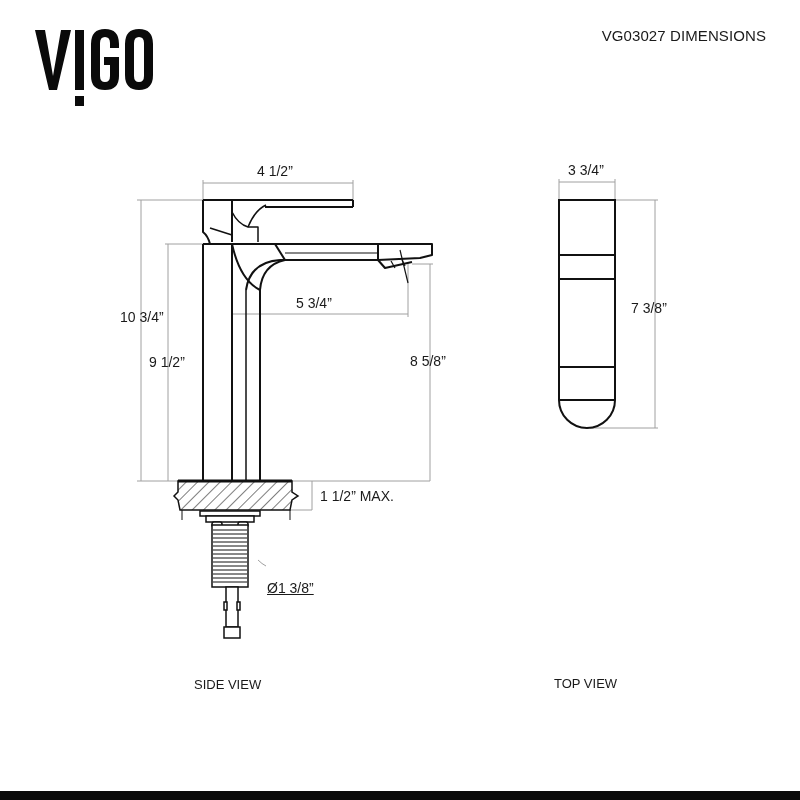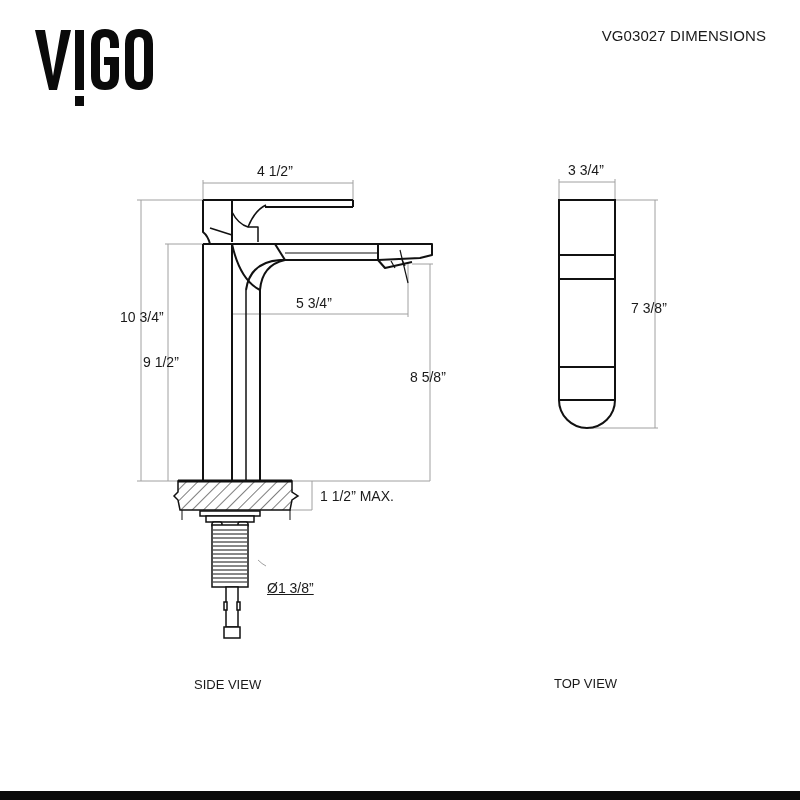--- a/index.html
+++ b/index.html
@@ -142,23 +142,23 @@
     <path d="M559,200 L615,200 L615,400 A28,28 0 0 1 559,400 Z"></path>
     <line x1="559" y1="255" x2="615" y2="255"></line>
     <line x1="559" y1="279" x2="615" y2="279"></line>
     <line x1="559" y1="367" x2="615" y2="367"></line>
     <line x1="559" y1="400" x2="615" y2="400"></line>
   </g>
 </svg>
 
 <div class="dim" style="left:257px; top:163px;text-align:right;">4 1/2”</div>
 <div class="dim" style="left:108px; top:309px;margin-left:12px;">10 3/4”</div>
-<div class="dim" style="left:143px; top:354px;">9 1/2”</div>
+<div class="dim" style="left:149px; top:354px;">9 1/2”</div>
 <div class="dim" style="left:296px; top:295px;">5 3/4”</div>
-<div class="dim" style="left:410px; top:369px;">8 5/8”</div>
+<div class="dim" style="left:410px; top:353px;">8 5/8”</div>
 <div class="dim" style="left:320px; top:488px;">1 1/2” MAX.</div>
 <div class="dim" style="left:267px; top:580px;text-decoration:underline;">Ø1 3/8”</div>
 
 <div class="dim" style="left:568px; top:162px;">3 3/4”</div>
 <div class="dim" style="left:631px; top:300px;">7 3/8”</div>
 
 <div class="view-label" style="left:194px; top:677px;">SIDE VIEW</div>
 <div class="view-label" style="left:554px; top:676px;">TOP VIEW</div>
 
 <div class="bottom-bar"></div>

